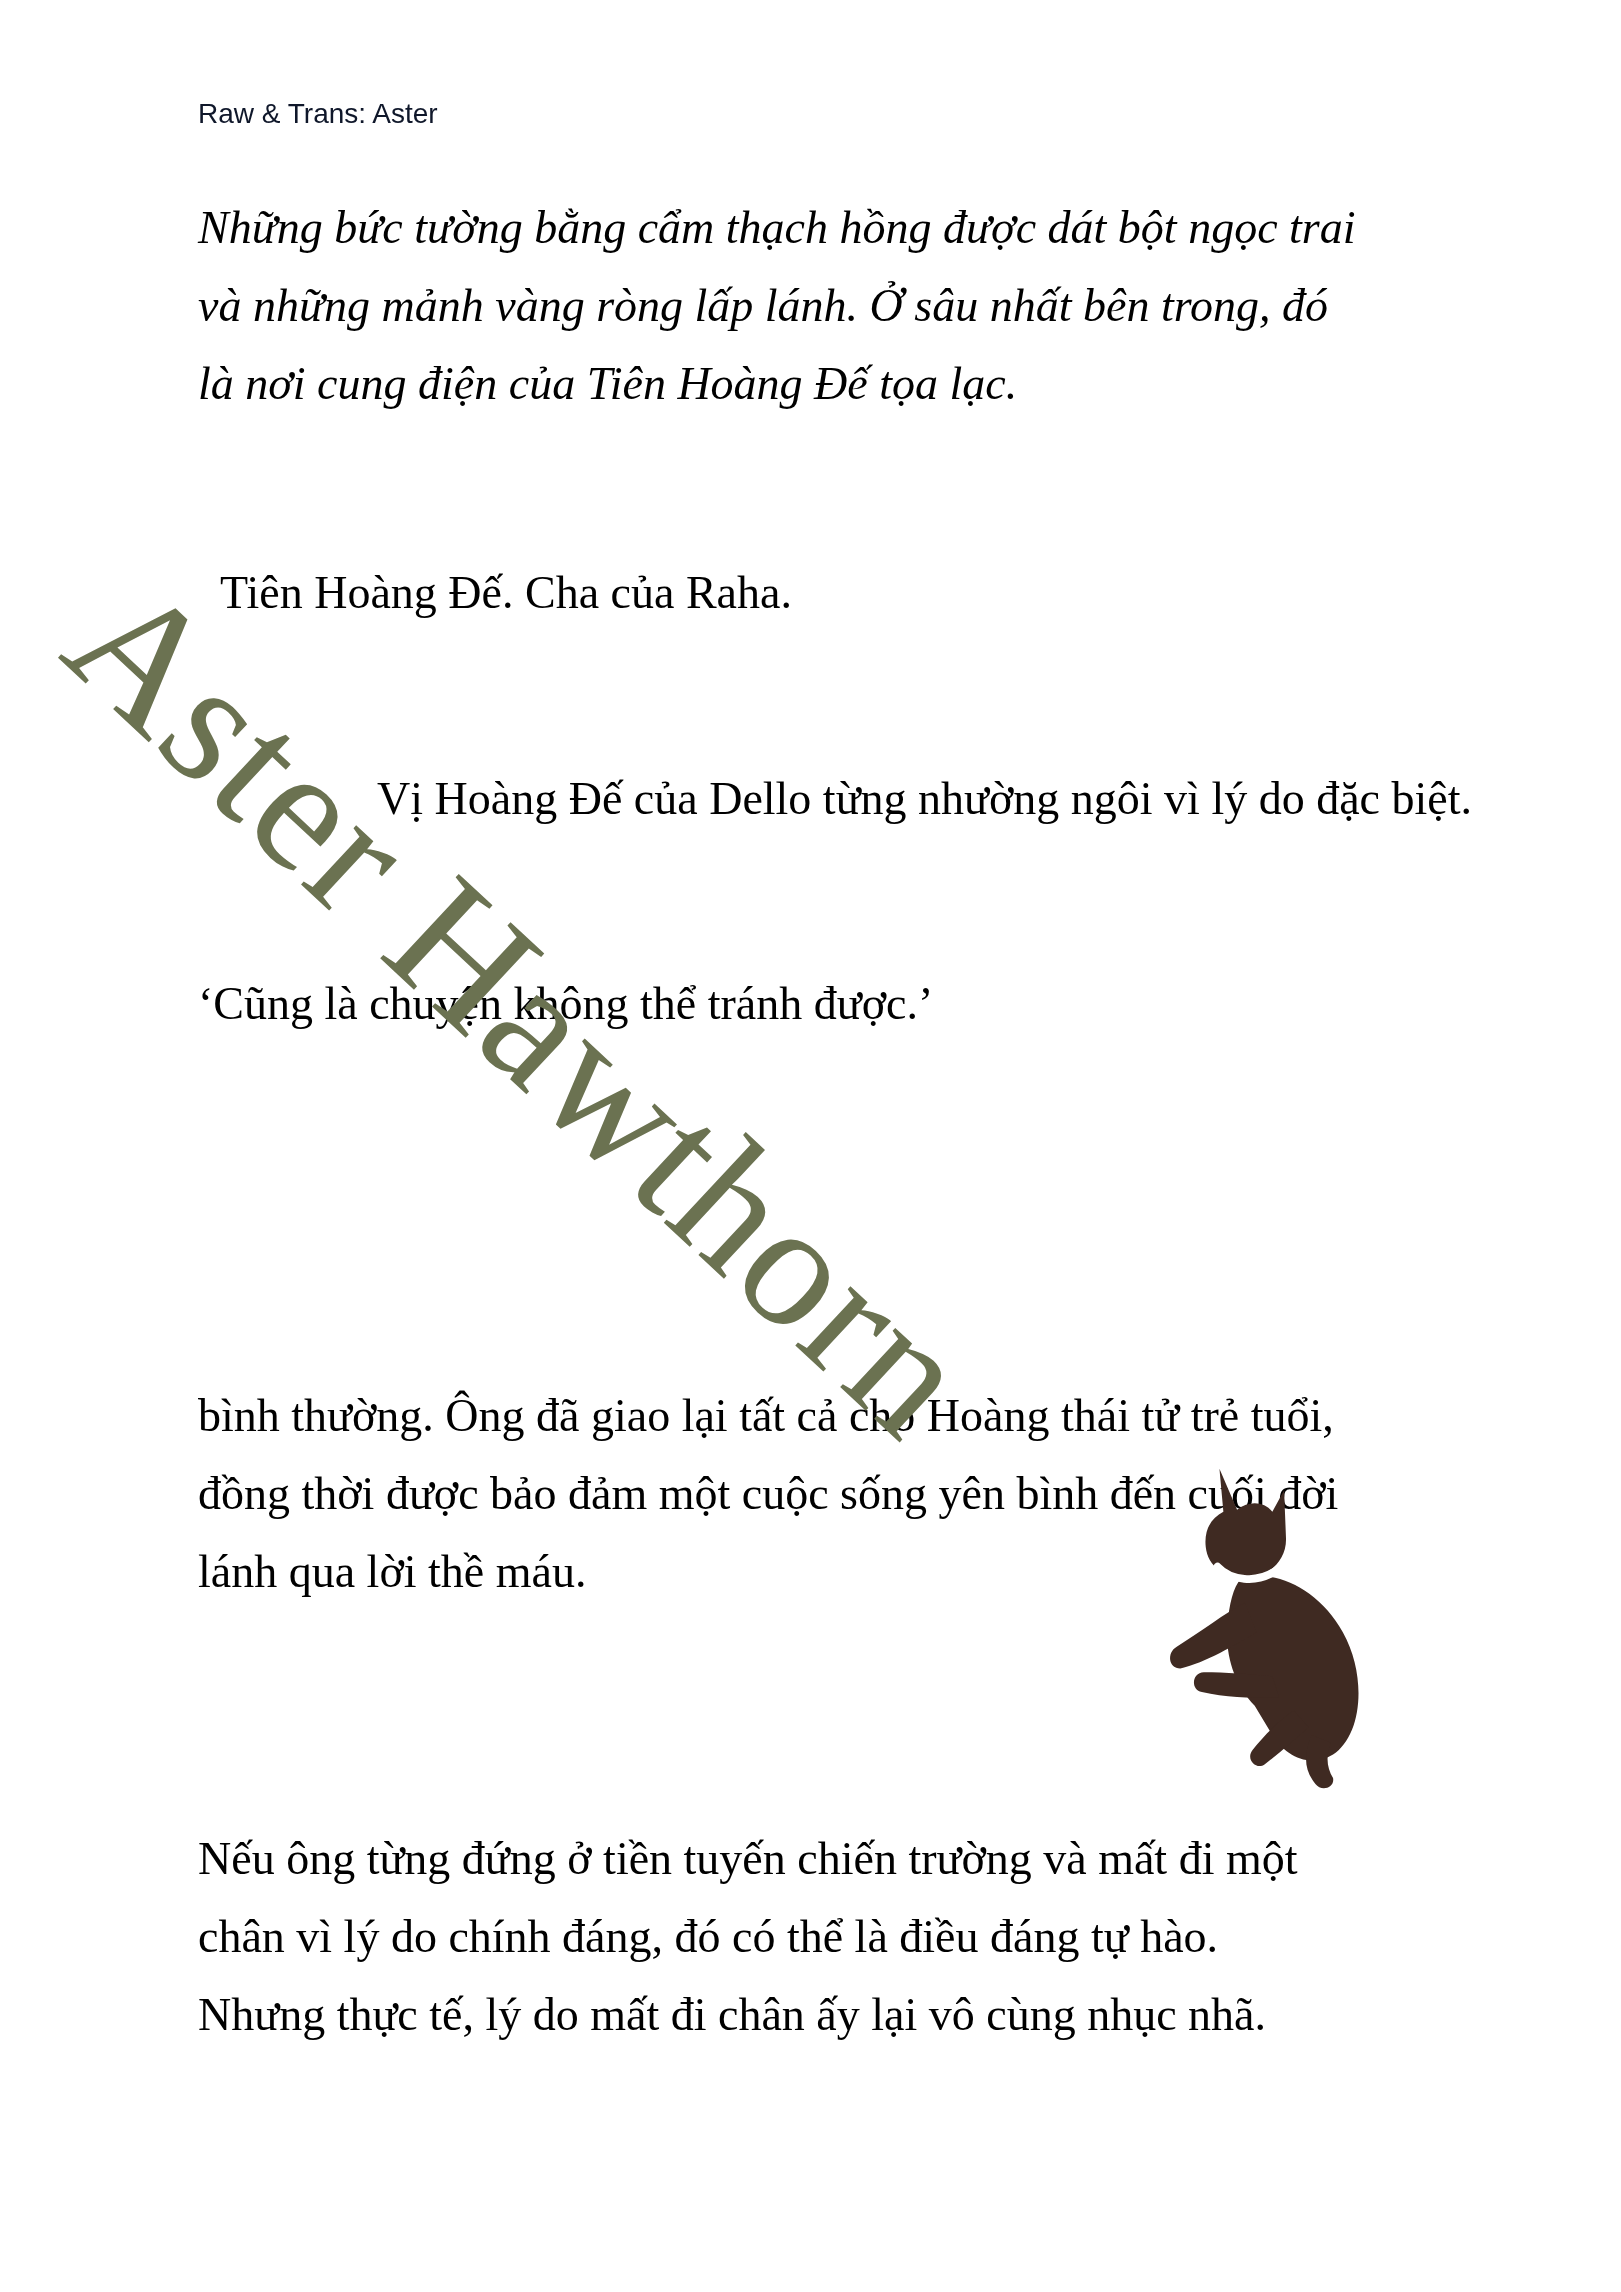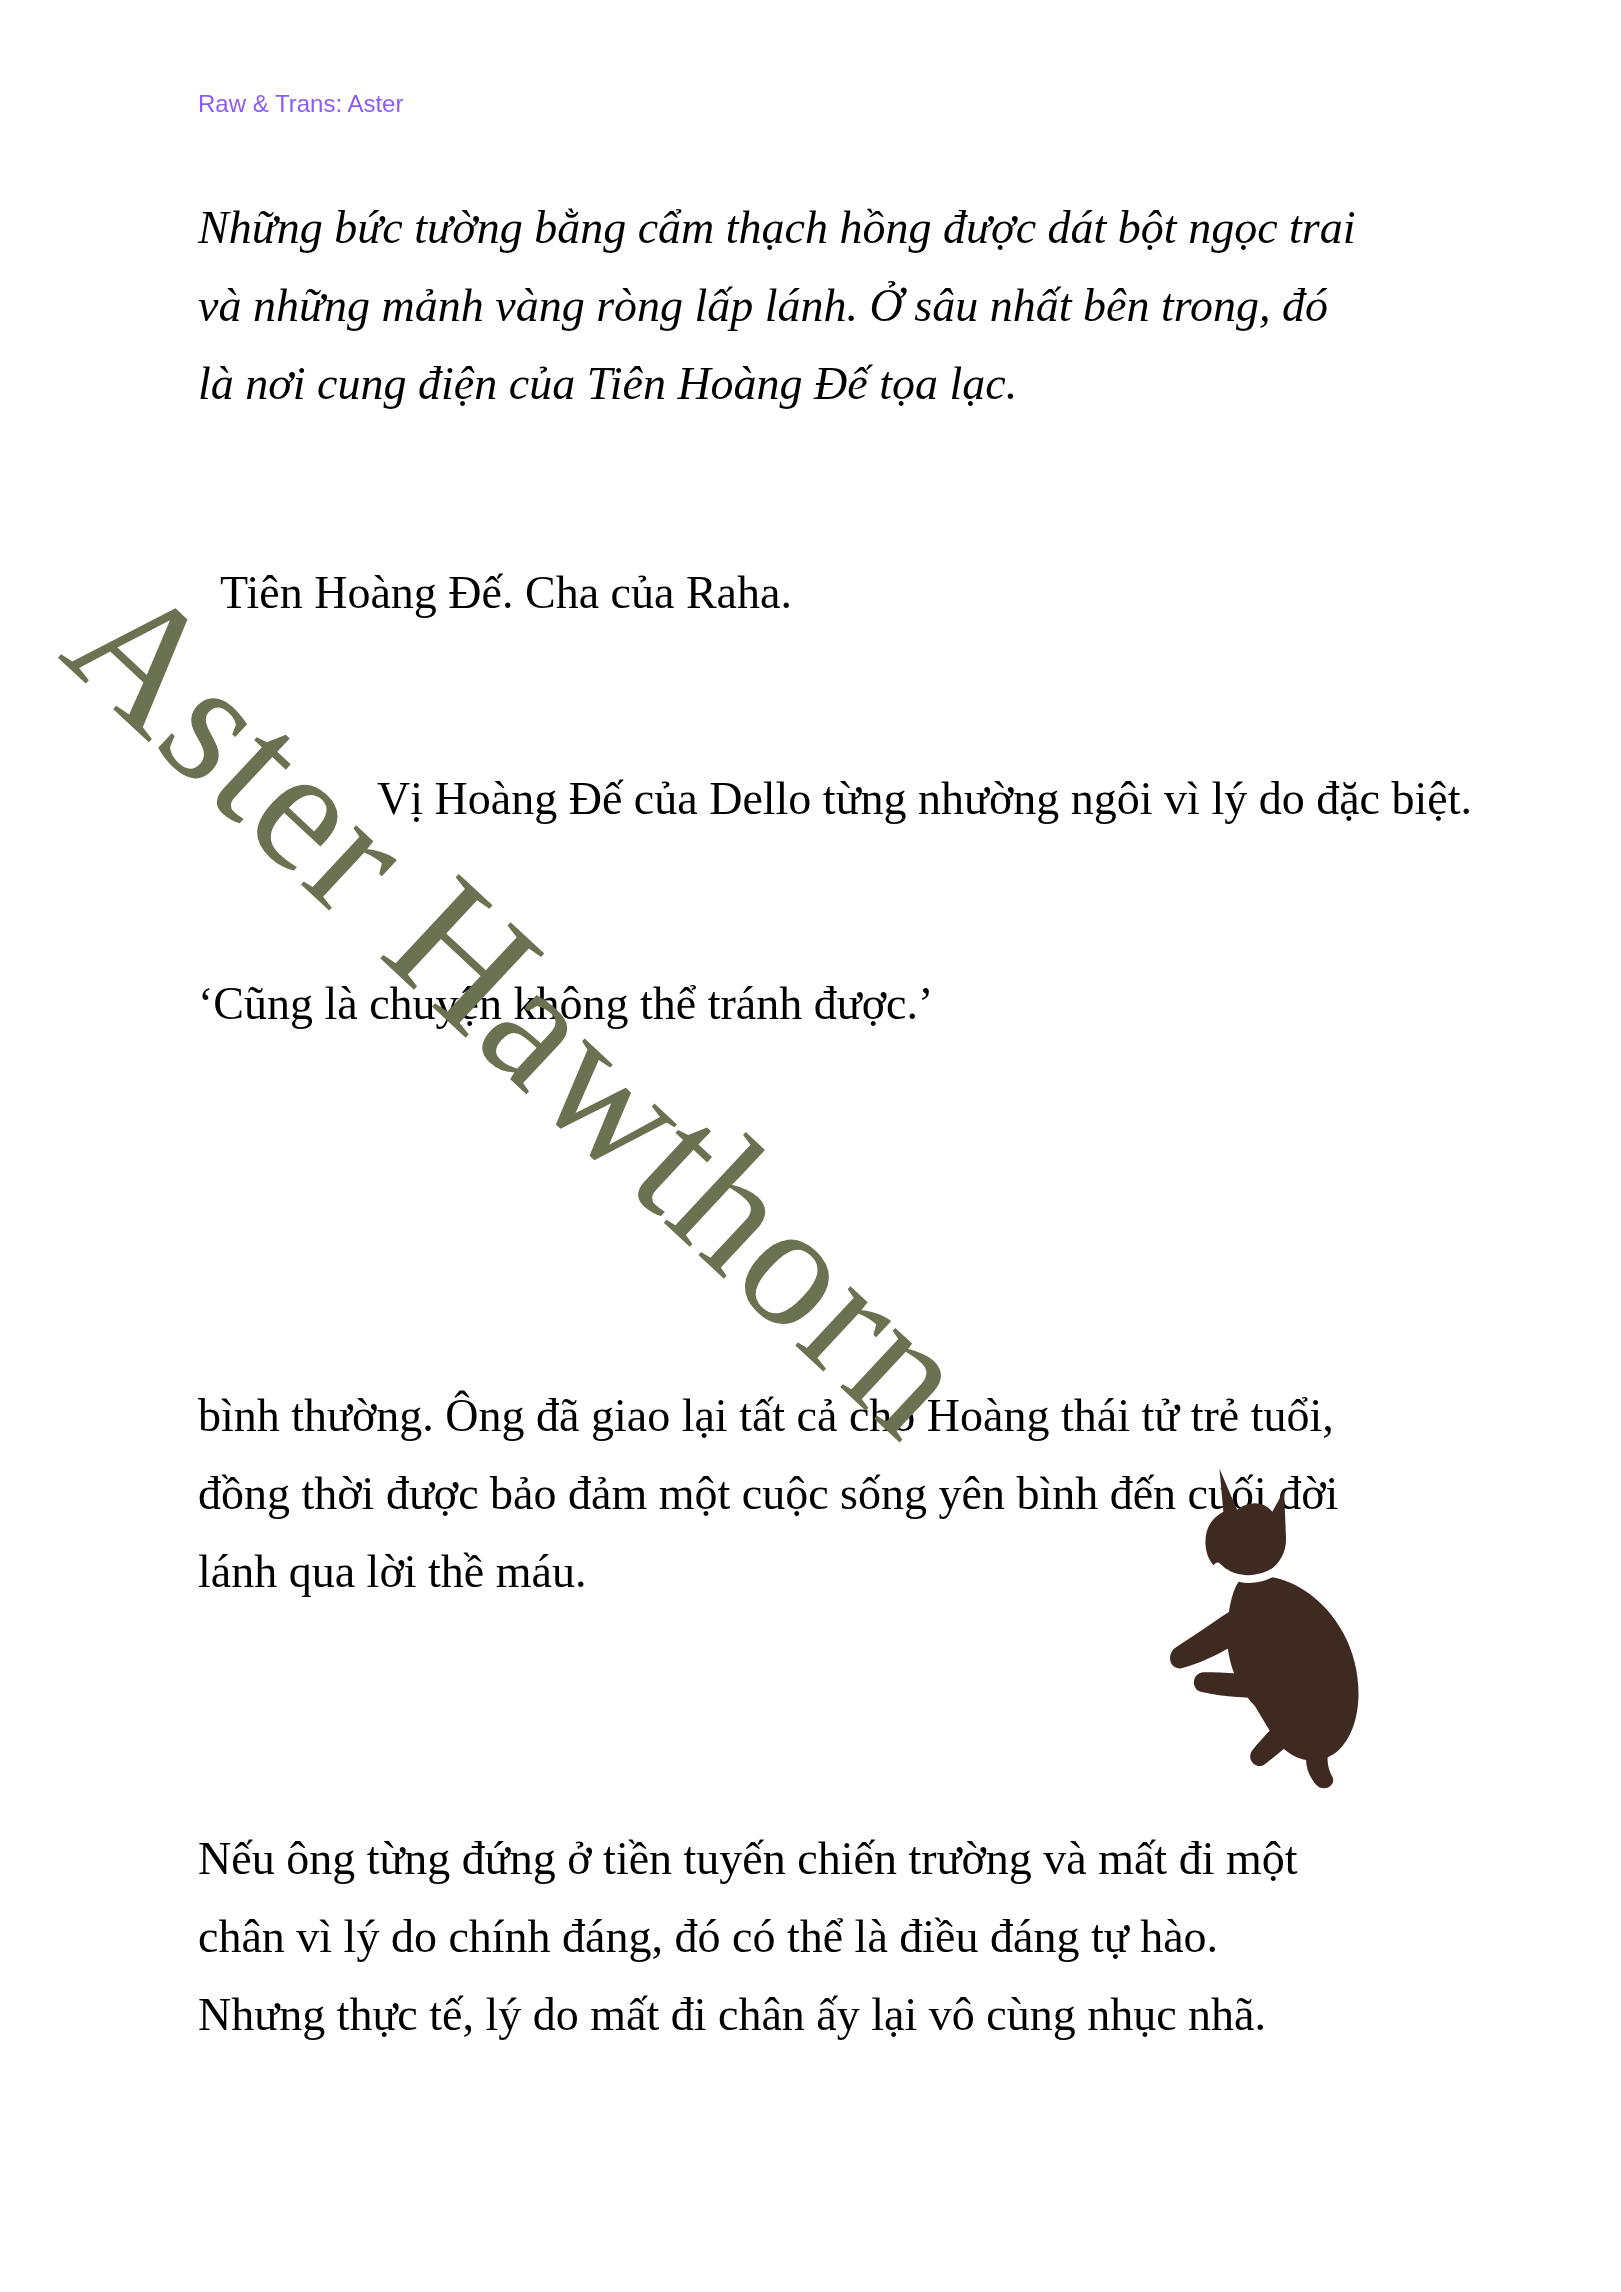--- a/index.html
+++ b/index.html
@@ -16,24 +16,24 @@
     .page {
       position: absolute;
       left: 0; top: 0;
       width: 1621px;
       height: 2293px;
       background: #ffffff;
     }
     .header {
       position: absolute;
       left: 198px;
-      top: 90px;
+      top: 98px;
       font-family: "Liberation Sans", sans-serif;
-      font-size: 24px;
-      color: #8b5cf6;
+      font-size: 28px;
+      color: #0f172a;
       white-space: nowrap;
     }
     .para {
       position: absolute;
       left: 198px;
       width: 1274px;
       font-family: "Liberation Serif", serif;
       font-size: 46px;
       line-height: 78px;
       color: #000000;

